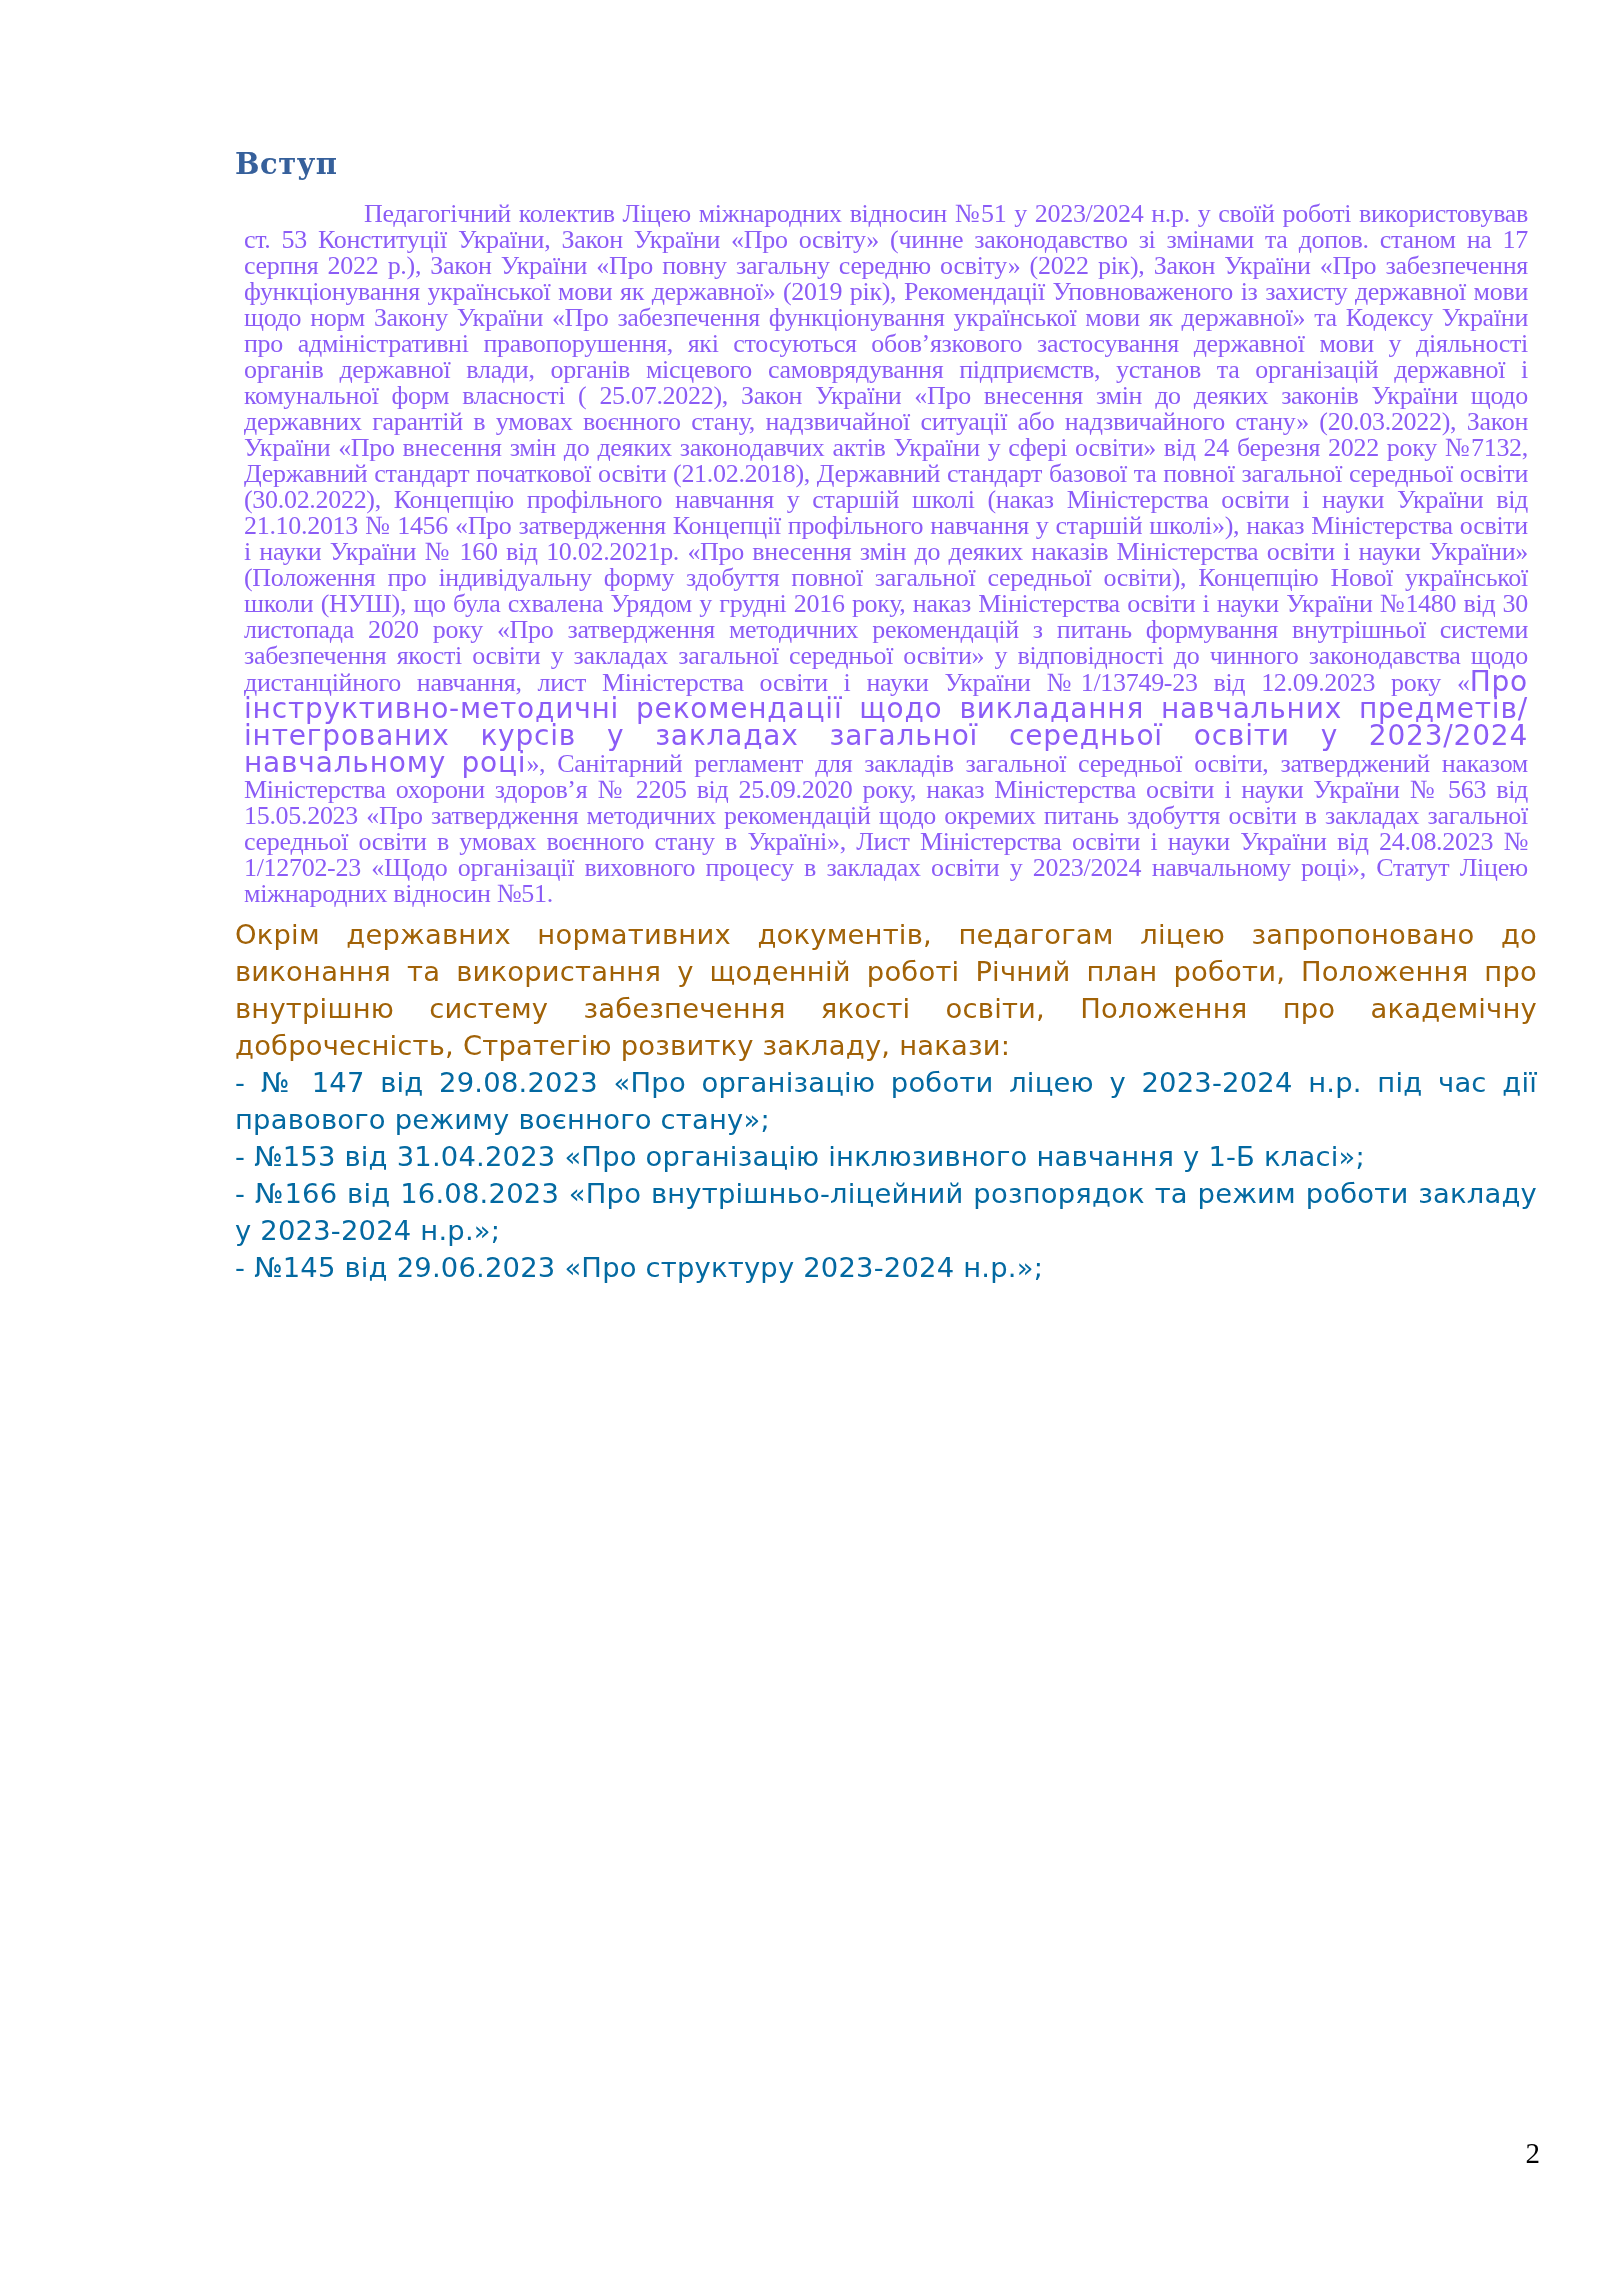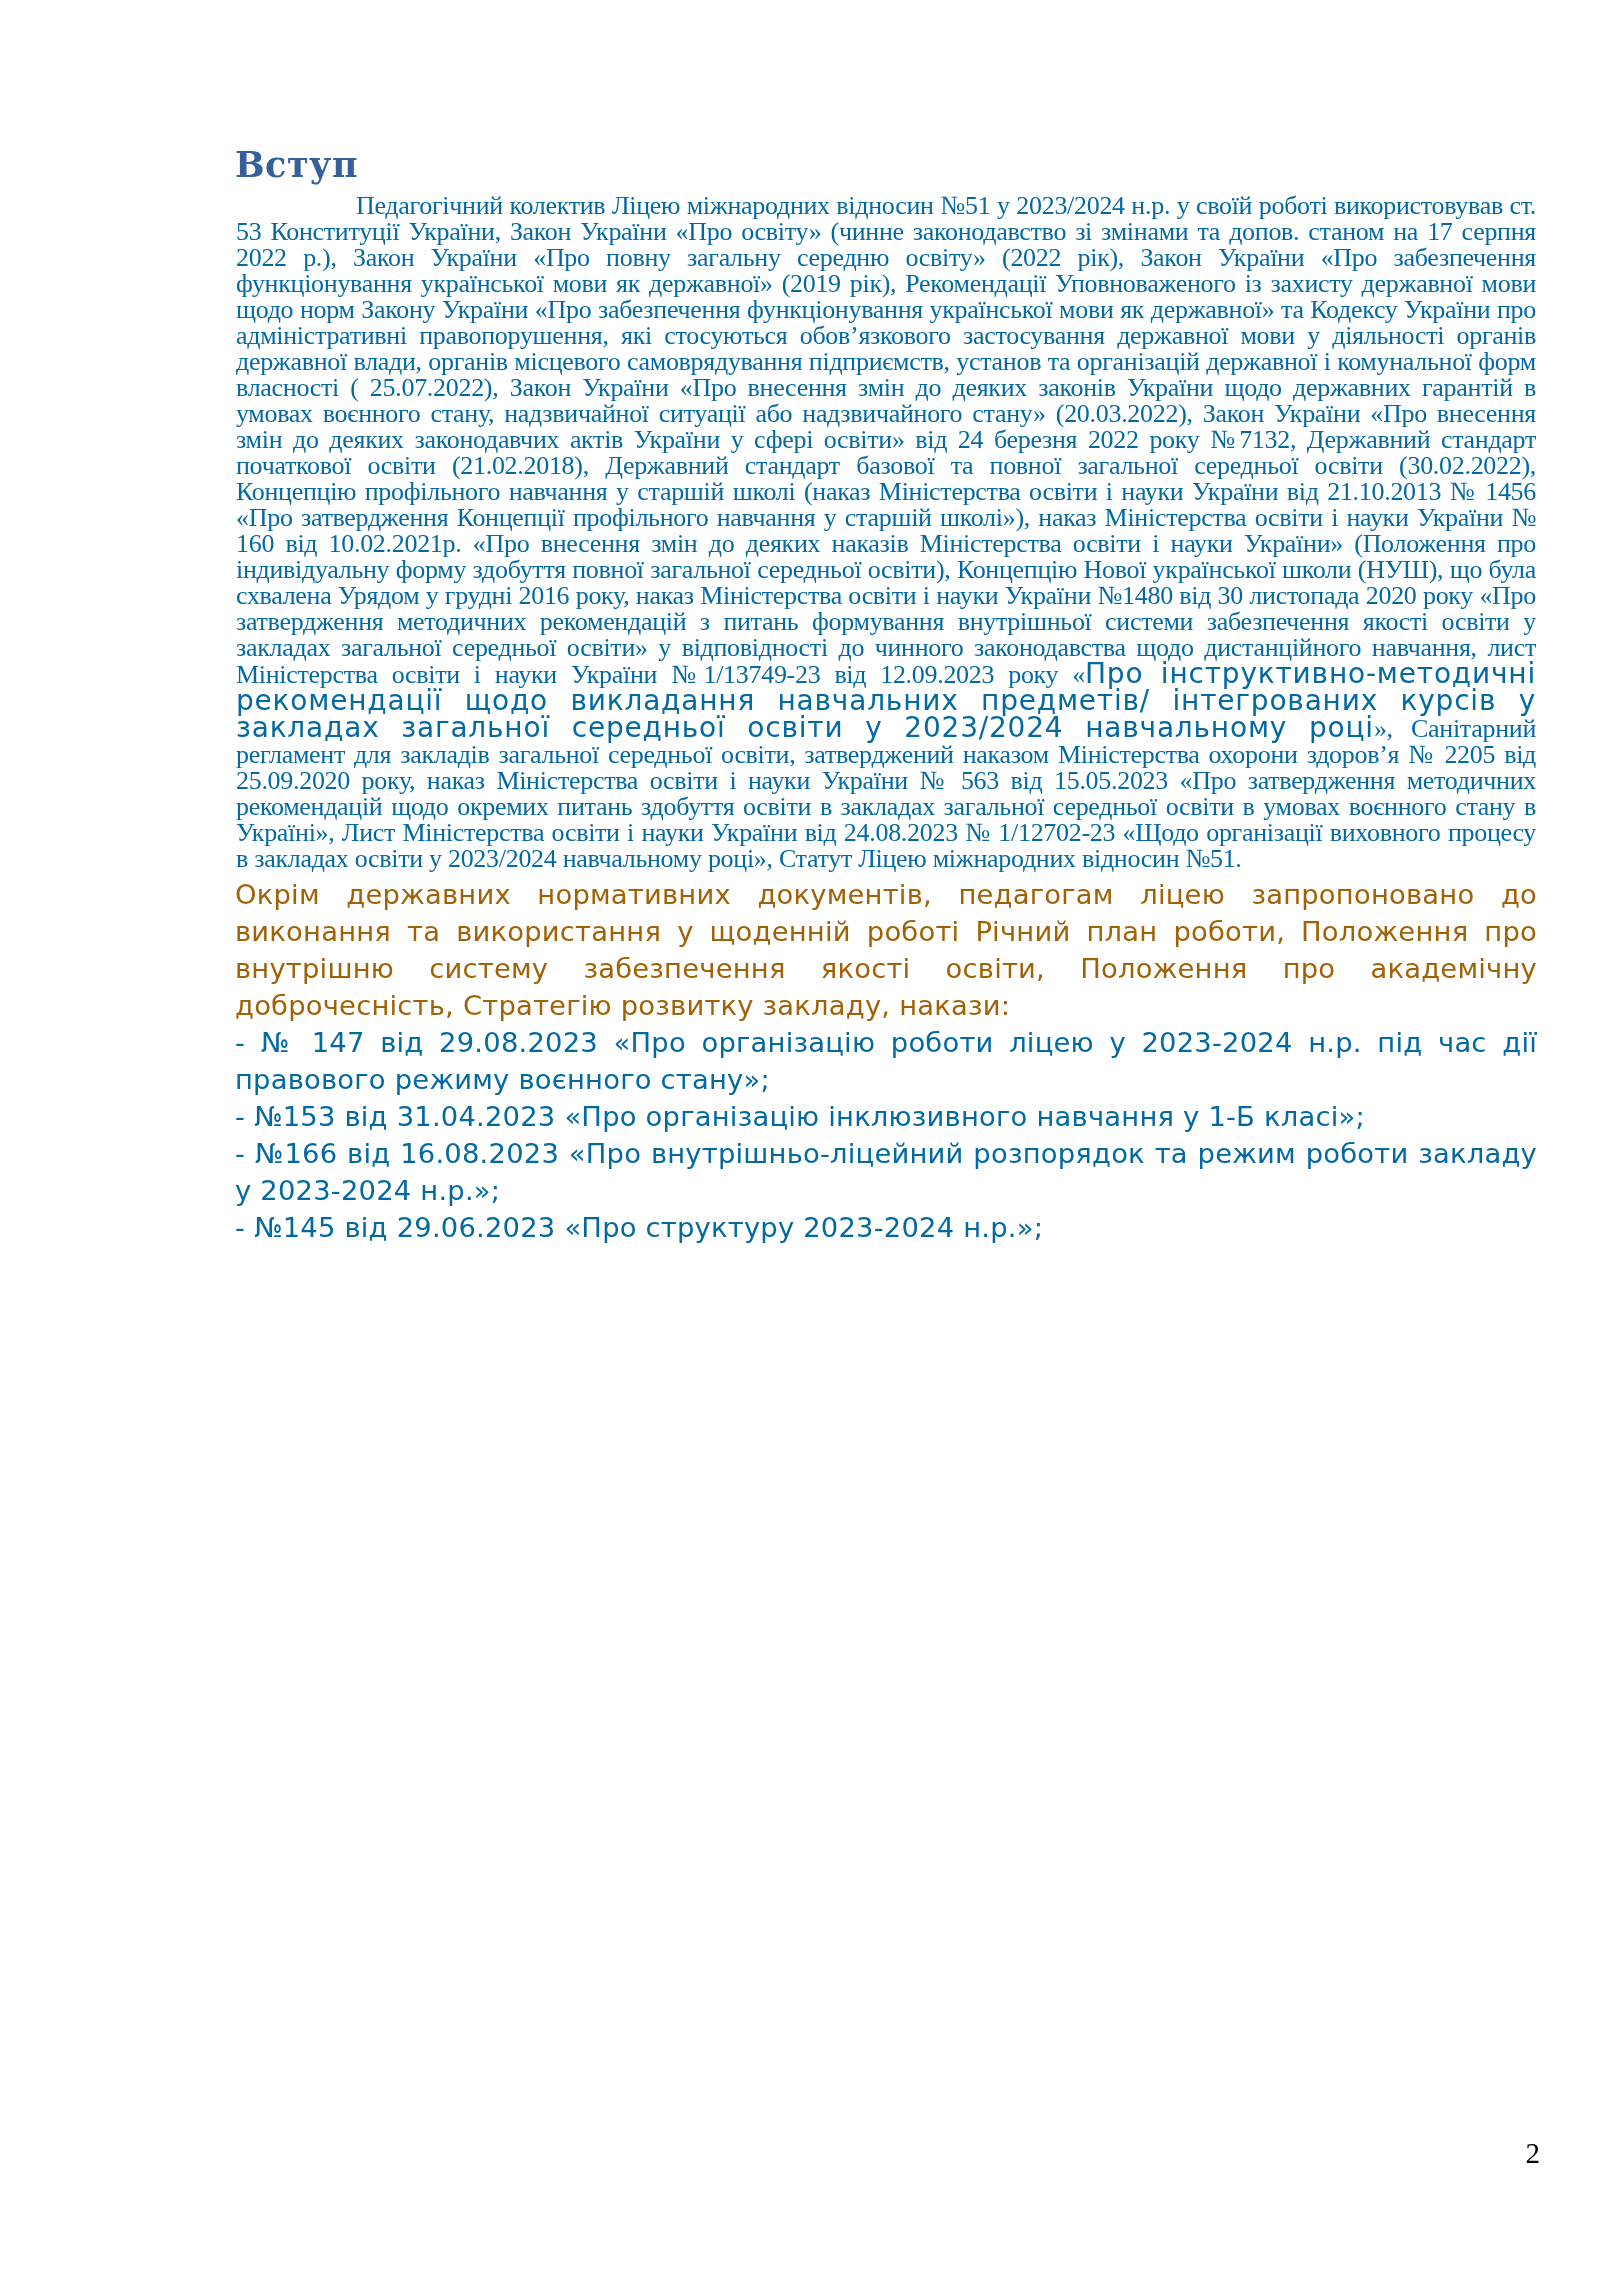--- a/index.html
+++ b/index.html
@@ -2,28 +2,28 @@
 <html><head>
   <meta charset="utf-8">
   <style>
     html, body { margin: 0; padding: 0; background: #ffffff; }
     body { width: 1621px; height: 2293px; position: relative; overflow: hidden; }
     .page { position: absolute; left: 0; top: 0; width: 1621px; height: 2293px; background: #fff; }
     .content { position: absolute; left: 235px; top: 137px; width: 1302px; }
     h1.heading {
       margin: 0; padding: 0;
       font-family: "DejaVu Serif", serif; font-weight: bold;
-      font-size: 35px; line-height: 55px; color: #36609b;
+      font-size: 29px; line-height: 55px; color: #36609b;
       letter-spacing: 0.5px;
     }
     .serif-para {
-      margin: 1px; padding: 0;
+      margin: 9px; padding: 0;
       font-family: "Liberation Serif", serif;
       font-size: 26px; line-height: 26px;
-      text-align: justify; color: #0369a1;
+      text-align: justify; color: #8b5cf6;
       text-indent: 120px;
       letter-spacing: -0.3px;
     }
     .serif-para .sans-inline {
       font-family: "DejaVu Sans", sans-serif;
       font-size: 28px;
       letter-spacing: 0.8px;
       line-height: 25.5px;
     }
     .sans-para {

